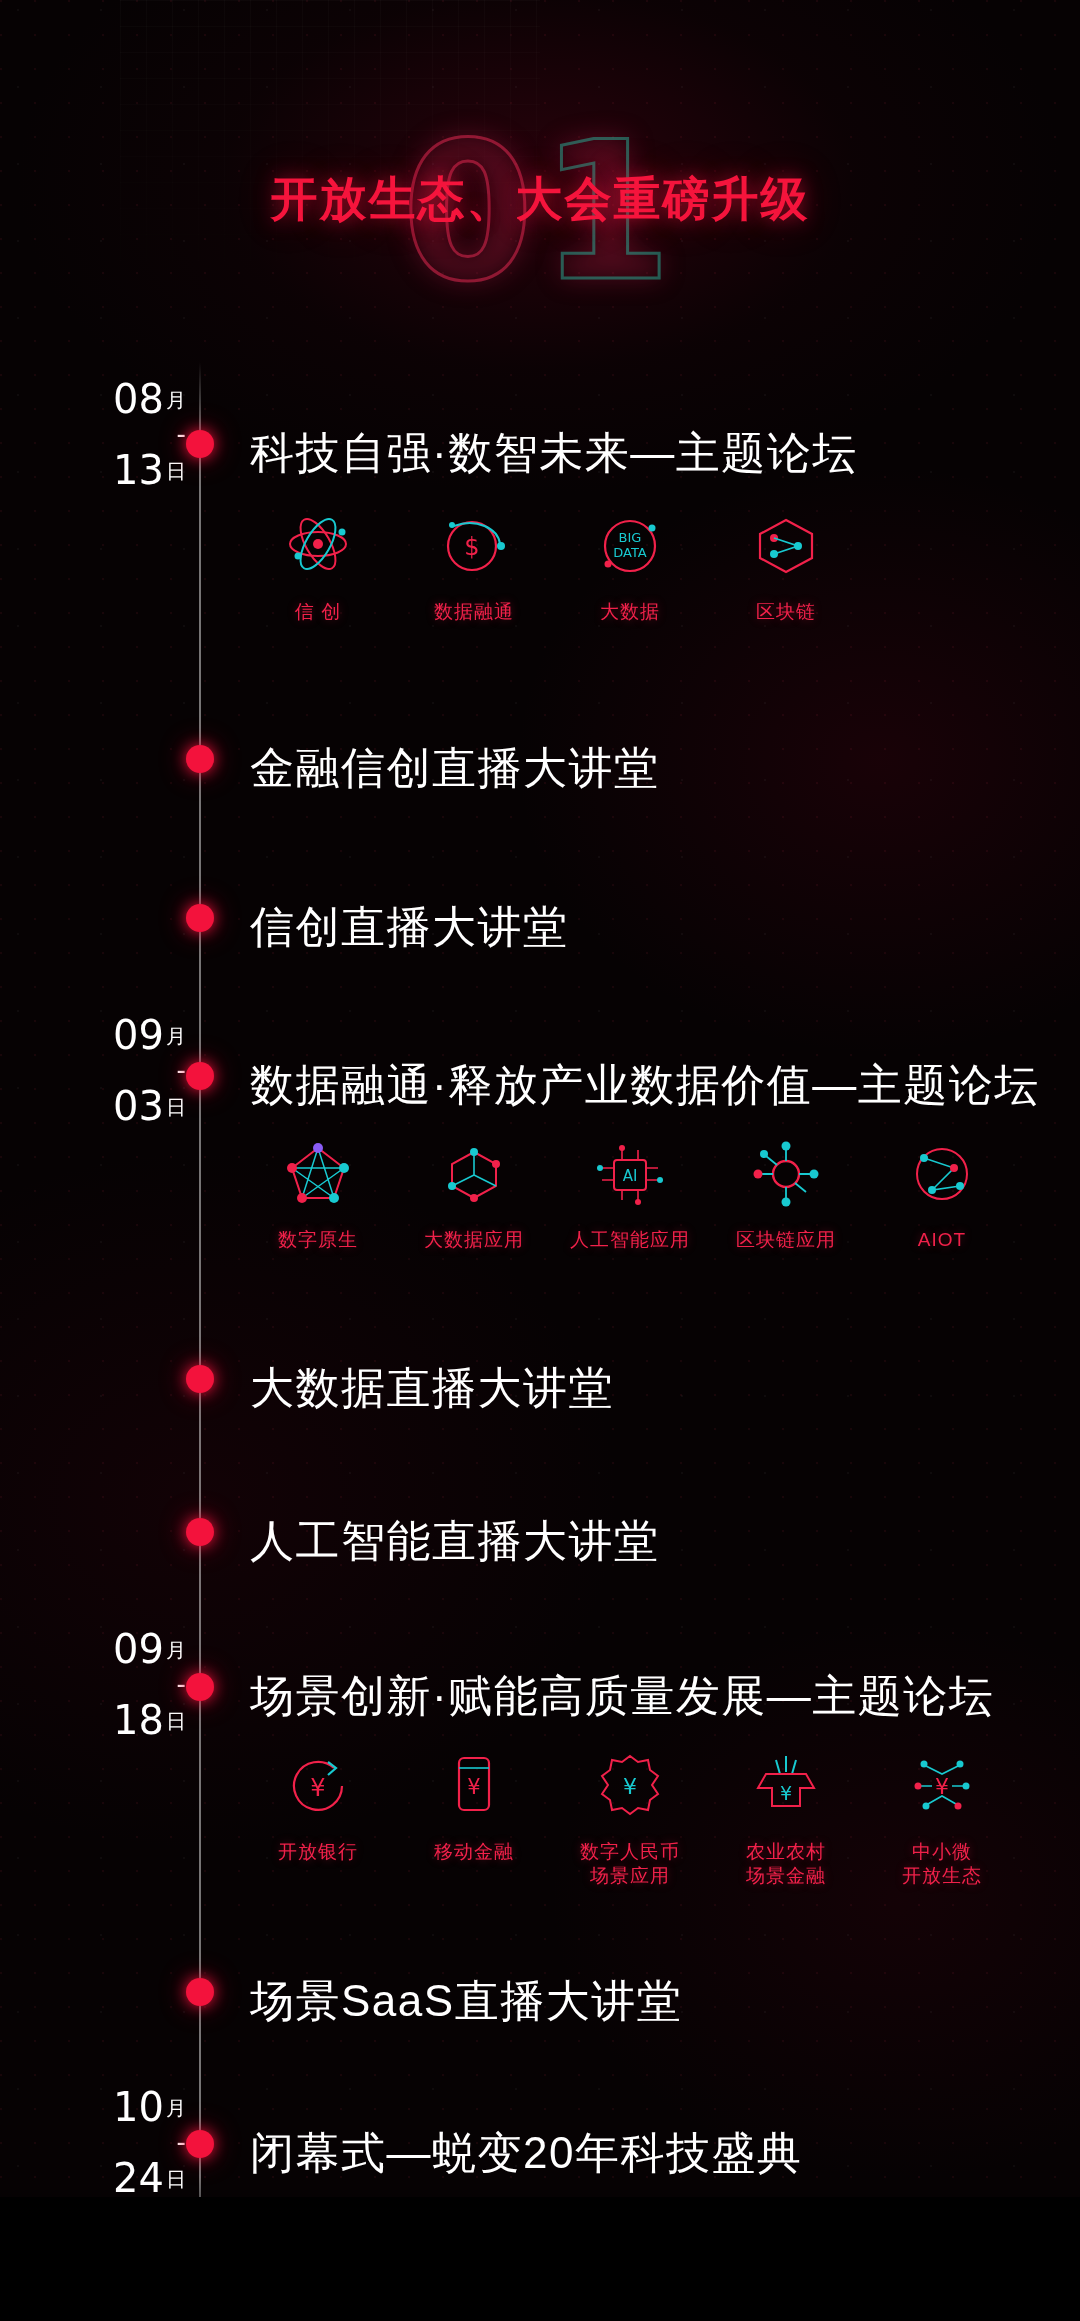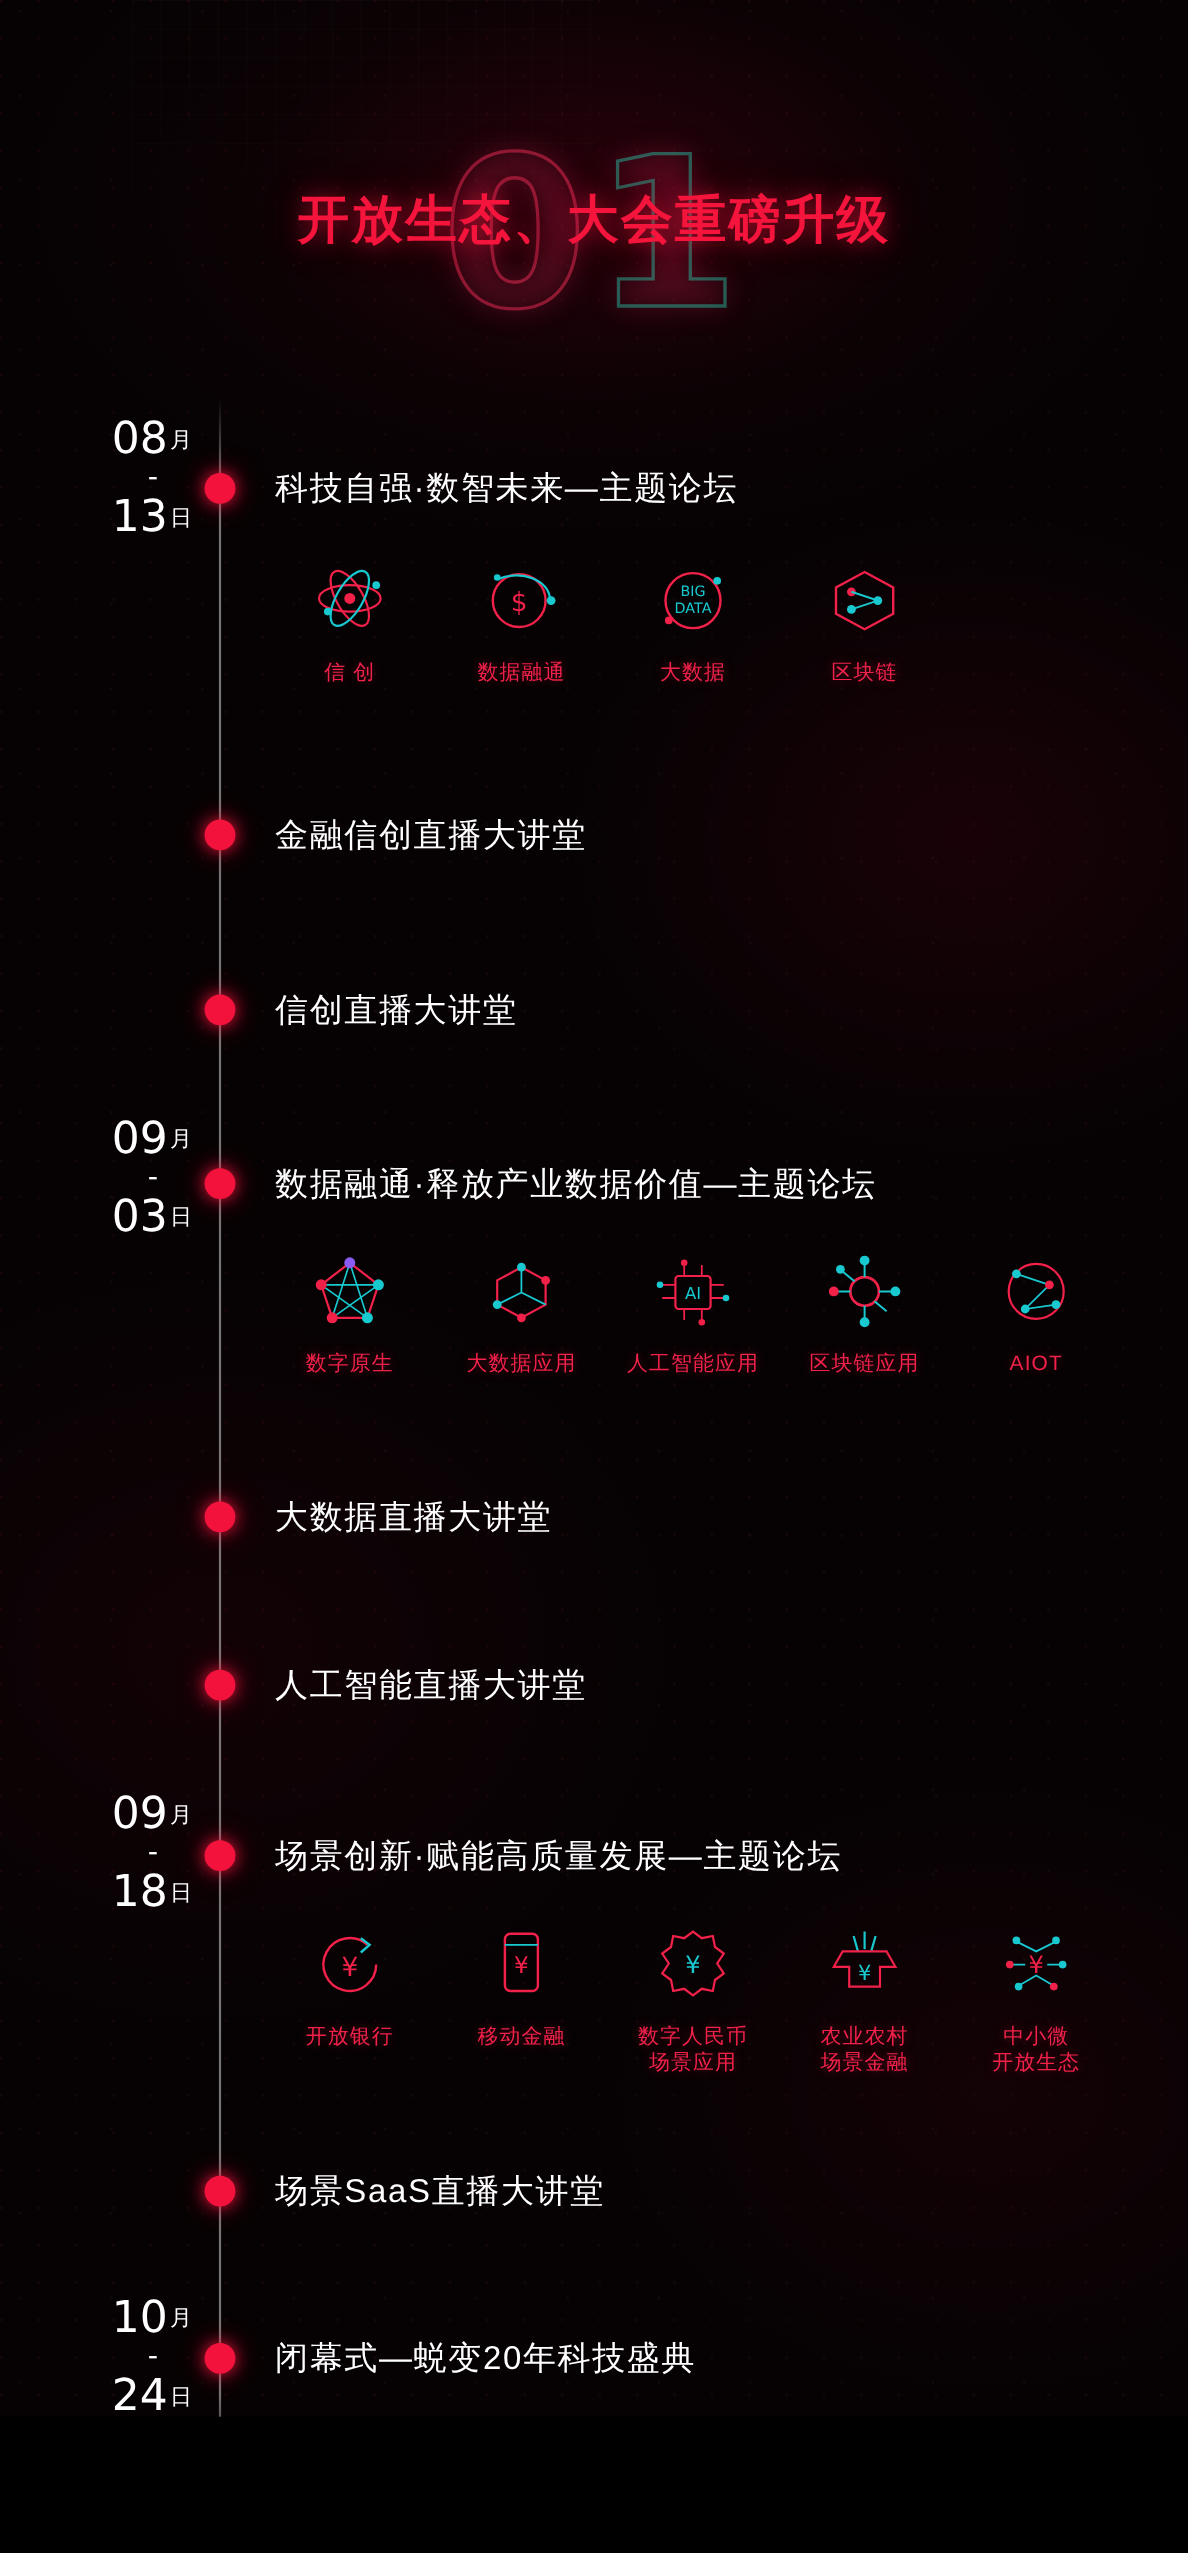--- a/index.html
+++ b/index.html
@@ -94,21 +94,21 @@
     left: 186px;
     width: 28px; height: 28px;
     border-radius: 50%;
     background: #f3123c;
     box-shadow: 0 0 14px rgba(243,18,60,0.85), 0 0 28px rgba(243,18,60,0.45);
   }
   .date {
     position: absolute;
     left: 90px;
     width: 96px;
-    text-align: center;
+    text-align: right;
     color: #ffffff;
     font-family: "DejaVu Sans", sans-serif;
     line-height: 1.08;
   }
   .date .num {
     font-size: 40px;
     font-weight: 400;
     letter-spacing: 0px;
   }
   .date .unit {
@@ -120,21 +120,21 @@
     display: block;
     font-size: 26px;
     line-height: 0.9;
     margin: 2px 0 2px 2px;
     color: #ffffff;
   }
   .ev-title {
     position: absolute;
     left: 250px;
     color: #ffffff;
-    font-size: 30px;
+    font-size: 44px;
     font-weight: 400;
     letter-spacing: 1.5px;
     white-space: nowrap;
   }
 
   
   .icon-row {
     position: absolute;
     left: 240px;
     display: flex;

